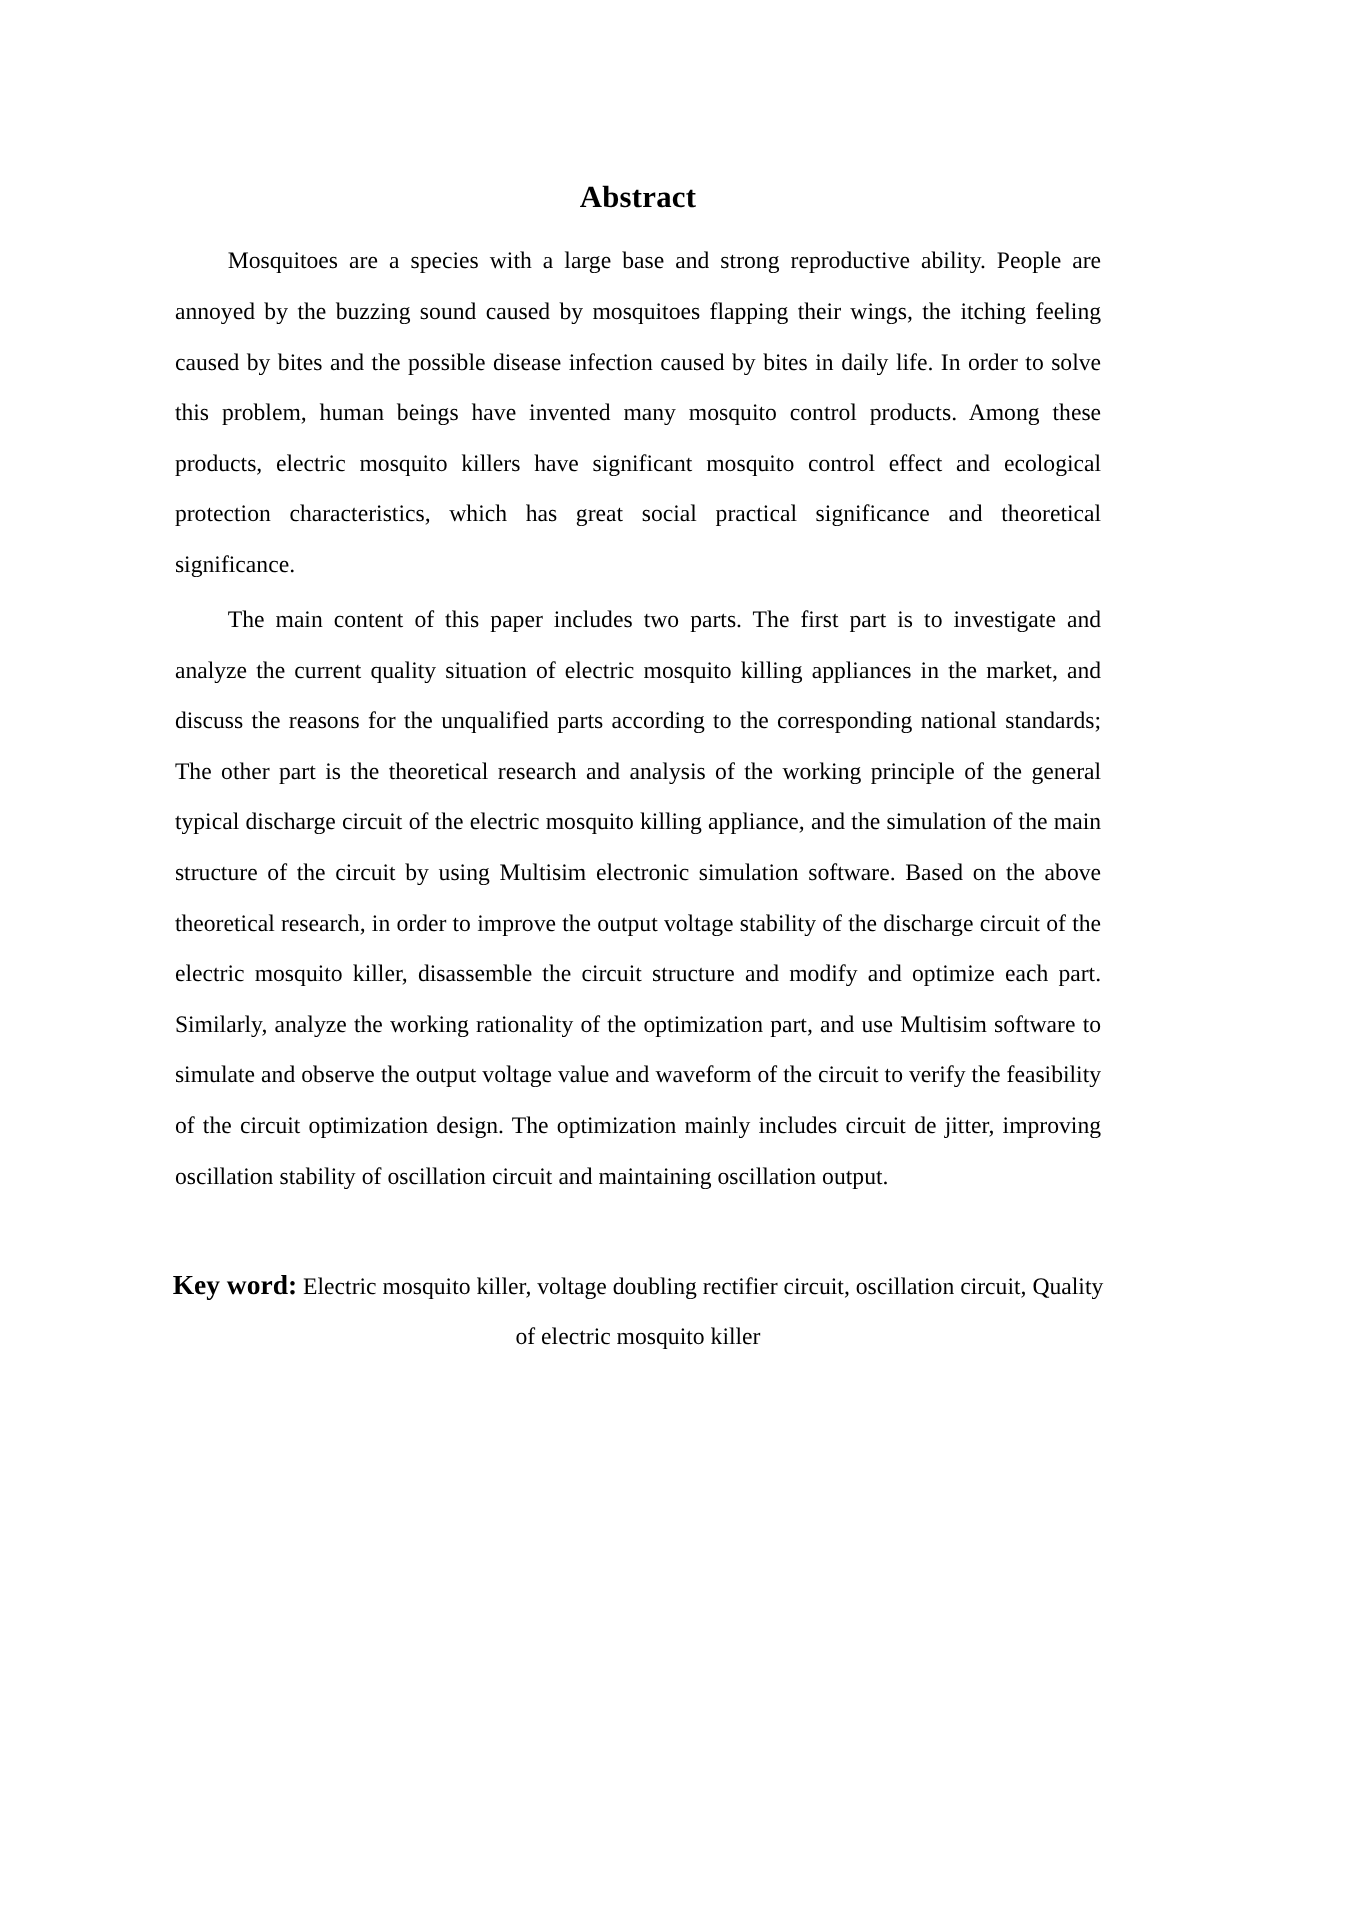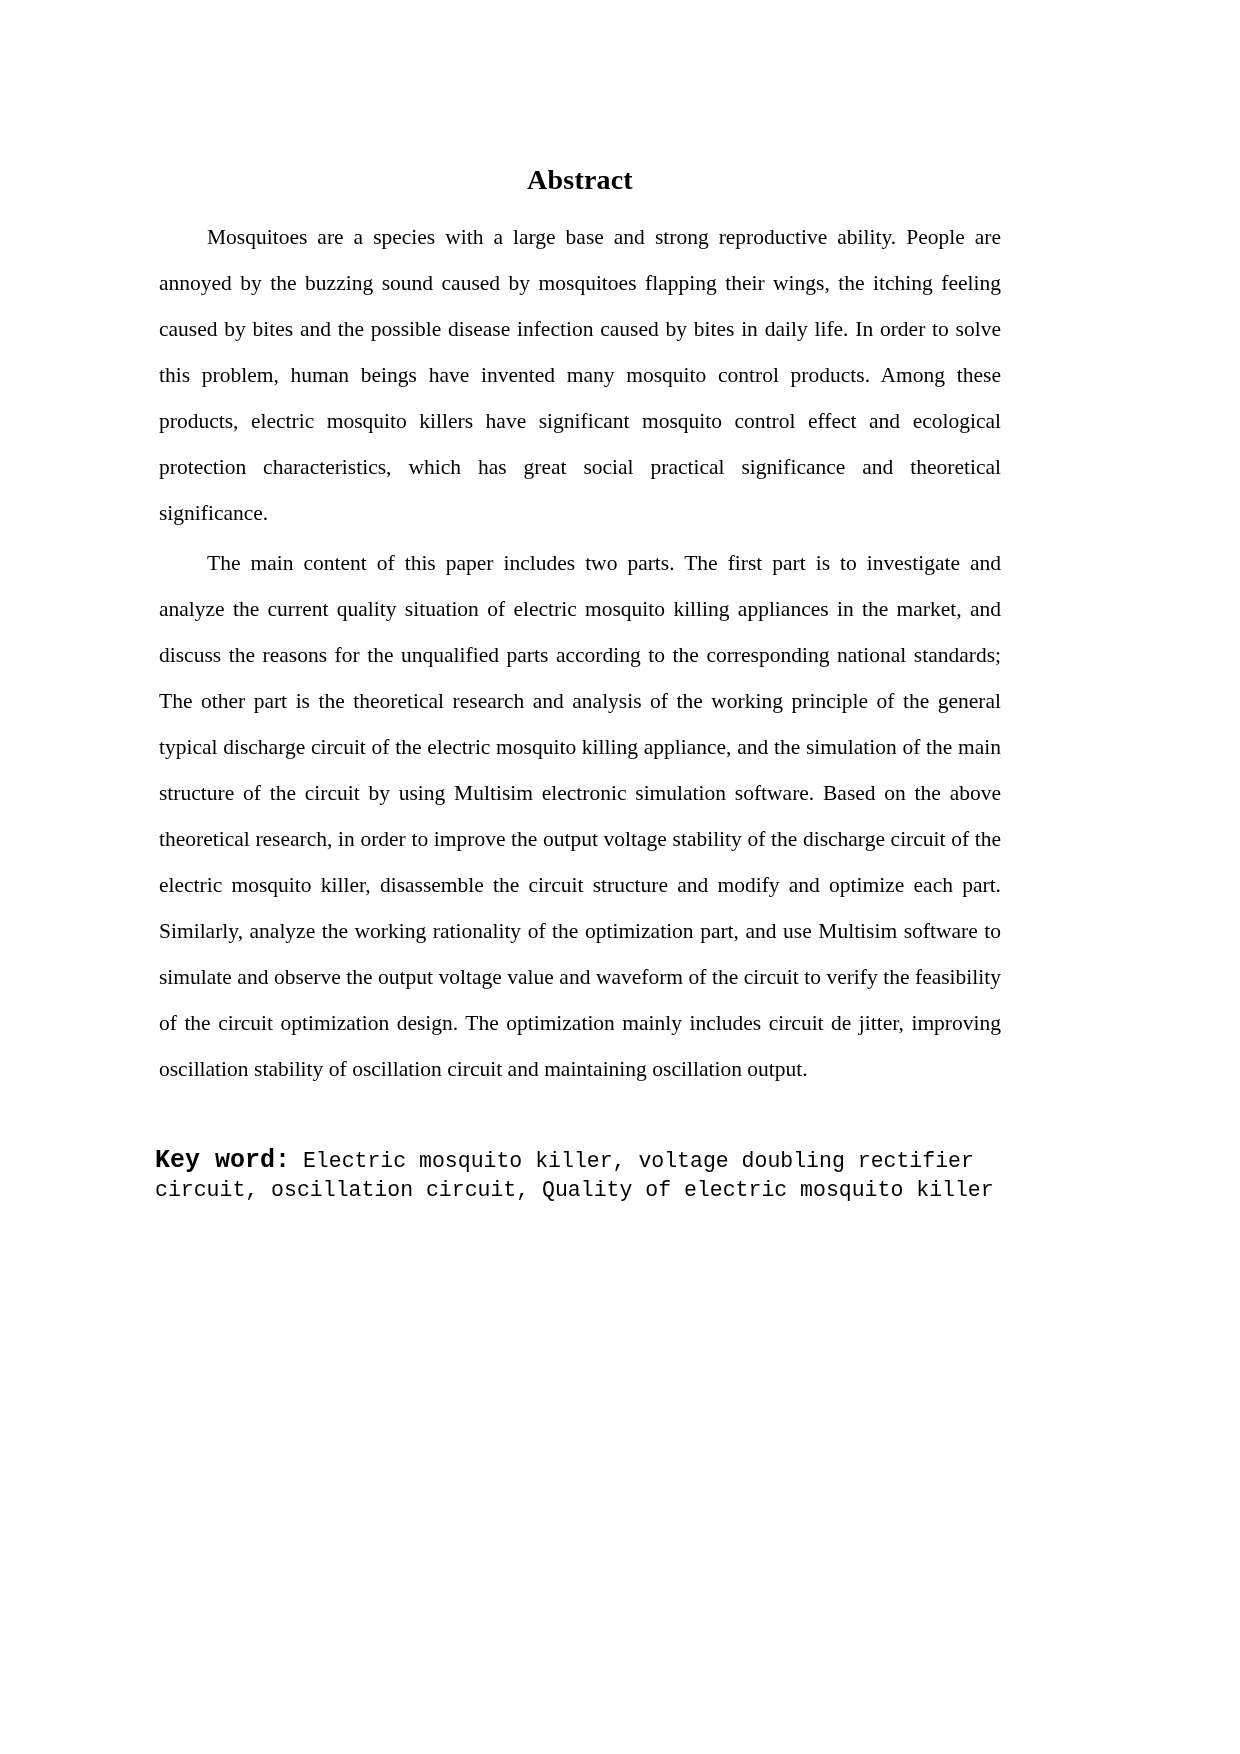--- a/index.html
+++ b/index.html
@@ -46,24 +46,23 @@
     margin: 4px;
     hyphens: none;
     word-spacing: 0.1px;
   }
   .para + .para {
     margin-top: 0;
   }
   .keyword-block {
     margin-top: 54px;
     font-size: 21.5px;
-    line-height: 29px;
-    text-align: left;
+    line-height: 46px;
+    text-align: center;
     text-indent: 0;
-    font-family: Liberation Mono, monospace;
   }
   .keyword-label {
     font-weight: bold;
     font-size: 25px;
   }
   .keyword-text {
     font-size: 21.5px;
   }
 </style>
 </head>

